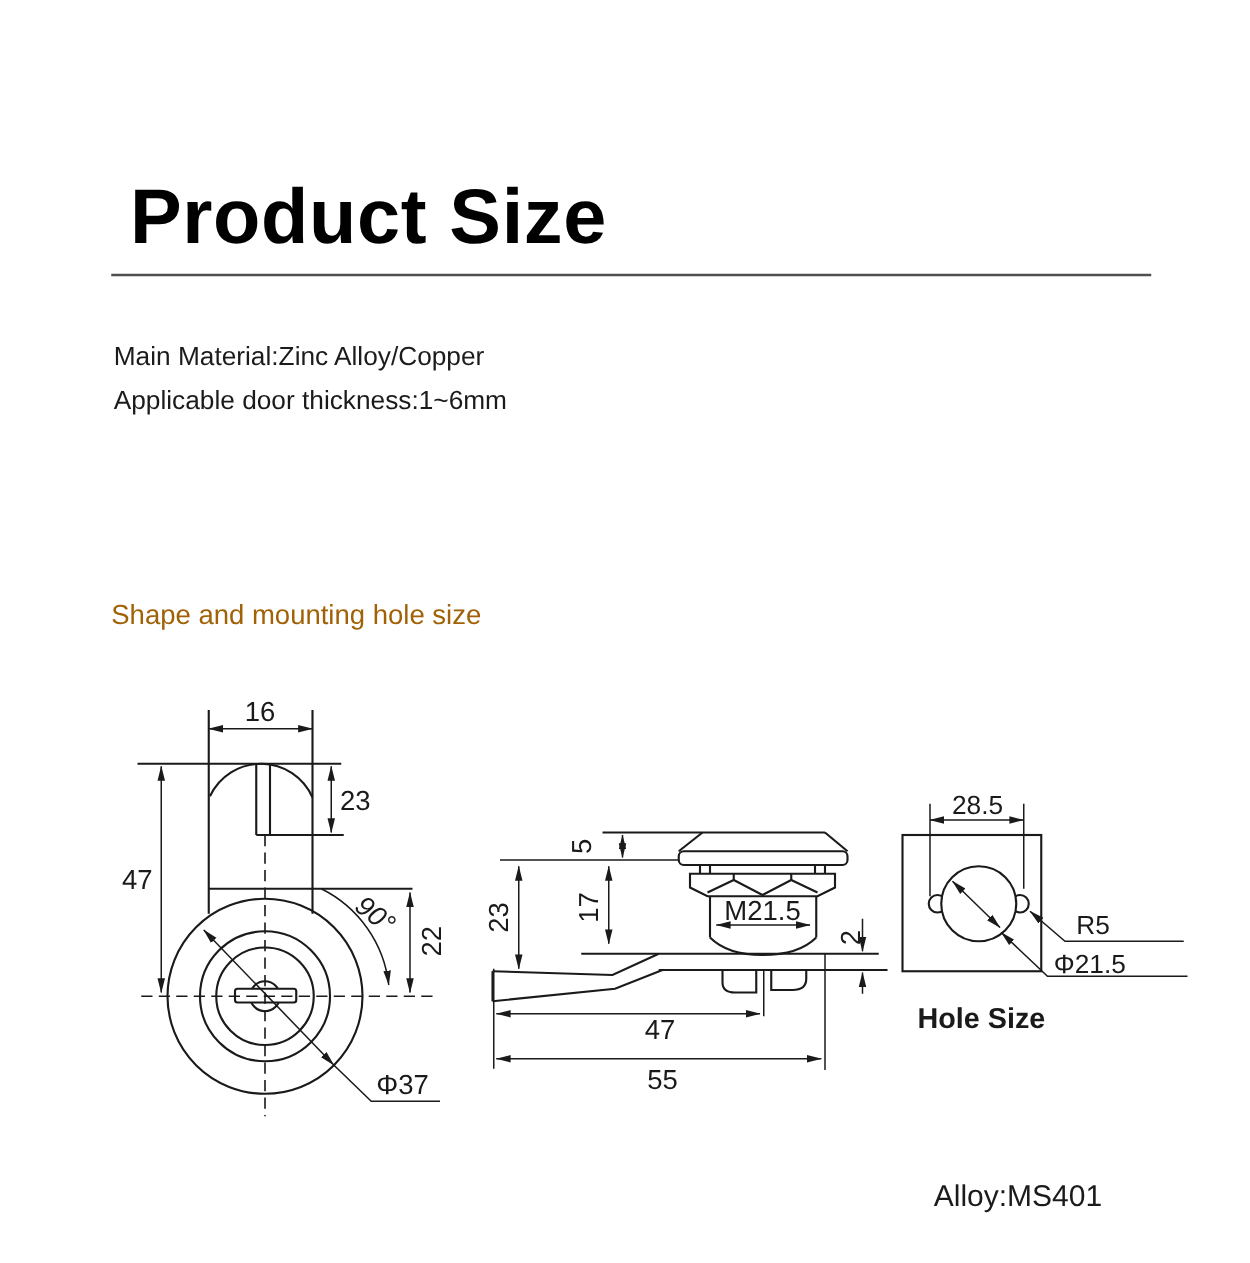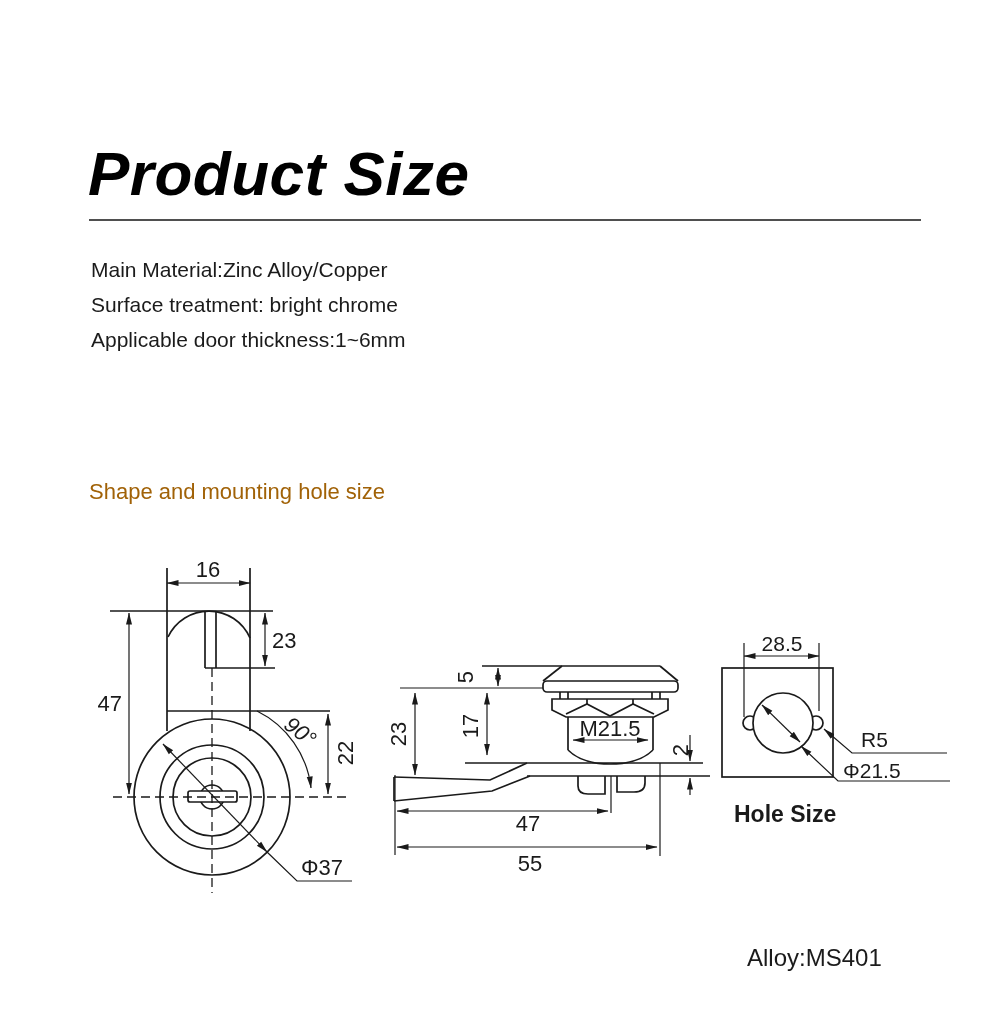--- a/index.html
+++ b/index.html
@@ -2,46 +2,45 @@
 <html><head>
 <meta charset="utf-8">
 <style>
   html,body{margin:0;padding:0;}
   body{
     width:1000px;height:1010px;position:relative;background:#ffffff;
     font-family:"Liberation Sans", sans-serif;color:#1c1c1c;overflow:hidden;
   }
   .abs{position:absolute;}
   #title{
-    left:88px;top:138px;font-size:62px;font-weight:bold;color:#000;
-    letter-spacing:0.5px;white-space:nowrap;font-style:italic;
+    left:104px;top:138px;font-size:62px;font-weight:bold;color:#000;
+    letter-spacing:0.5px;white-space:nowrap;
   }
   #divider{left:89px;top:219px;width:832px;height:2px;background:#4f4f4f;}
-  #specs{left:91px;top:252px;font-size:21px;line-height:35px;white-space:nowrap;color:#1b1b1b;}
+  #specs{left:91px;top:268px;font-size:21px;line-height:35px;white-space:nowrap;color:#1b1b1b;}
   #section-heading{left:89px;top:479px;font-size:22px;color:#a16207;white-space:nowrap;}
   #legend{left:747px;top:944px;font-size:24px;color:#1b1b1b;white-space:nowrap;}
   svg text{fill:#1a1a1a;font-family:"Liberation Sans", sans-serif;font-size:21px;}
   svg .big{font-size:22px;}
   svg .bold{font-weight:bold;font-size:23px;}
   svg .ital{font-style:italic;font-size:22px;}
   svg line,svg path,svg circle,svg rect{stroke:#1a1a1a;fill:none;}
   svg .o{stroke-width:1.7;}          
   svg .d{stroke-width:1.2;}          
   svg .cl{stroke-width:1.3;stroke-dasharray:9 5;} 
   svg .wf{fill:#ffffff;}             
 </style>
 </head>
 <body>
 
 <div class="abs" id="title">Product Size</div>
 <div class="abs" id="divider"></div>
 
 <div class="abs" id="specs">
   <div>Main Material:Zinc Alloy/Copper</div>
-  <div>Surface treatment: bright chrome</div>
   <div>Applicable door thickness:1~6mm</div>
 </div>
 
 <div class="abs" id="section-heading">Shape and mounting hole size</div>
 
 <svg class="abs" style="left:0;top:0" width="1000" height="1010" viewBox="0 0 1000 1010">
   <defs>
     <marker id="arw" viewBox="0 0 12 8" refX="11.5" refY="4" markerWidth="12" markerHeight="8" orient="auto-start-reverse" markerUnits="userSpaceOnUse">
       <path d="M0,1 L12,4 L0,7 Z" style="fill:#1a1a1a;stroke:none"></path>
     </marker>

